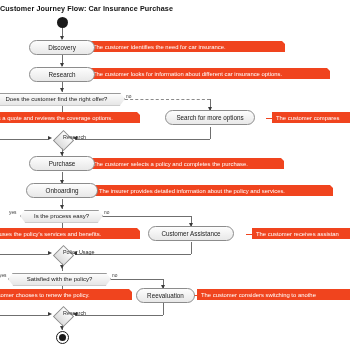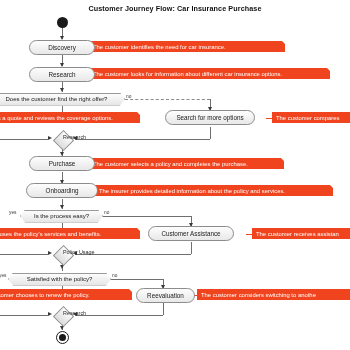--- a/index.html
+++ b/index.html
@@ -8,21 +8,20 @@
     background:#ffffff;
     font-family:"Liberation Sans", sans-serif;
     overflow:hidden;
     position:relative;
   }
   #diagram-root{position:absolute;inset:0;}
 
   .title{
     position:absolute;
     top:4px;left:0;right:0;
-    text-align:center;
     font-size:7.2px;
     font-weight:bold;
     color:#111;
     letter-spacing:.1px;
   }
 
   
   .layer{position:absolute;inset:0;}
 
   

